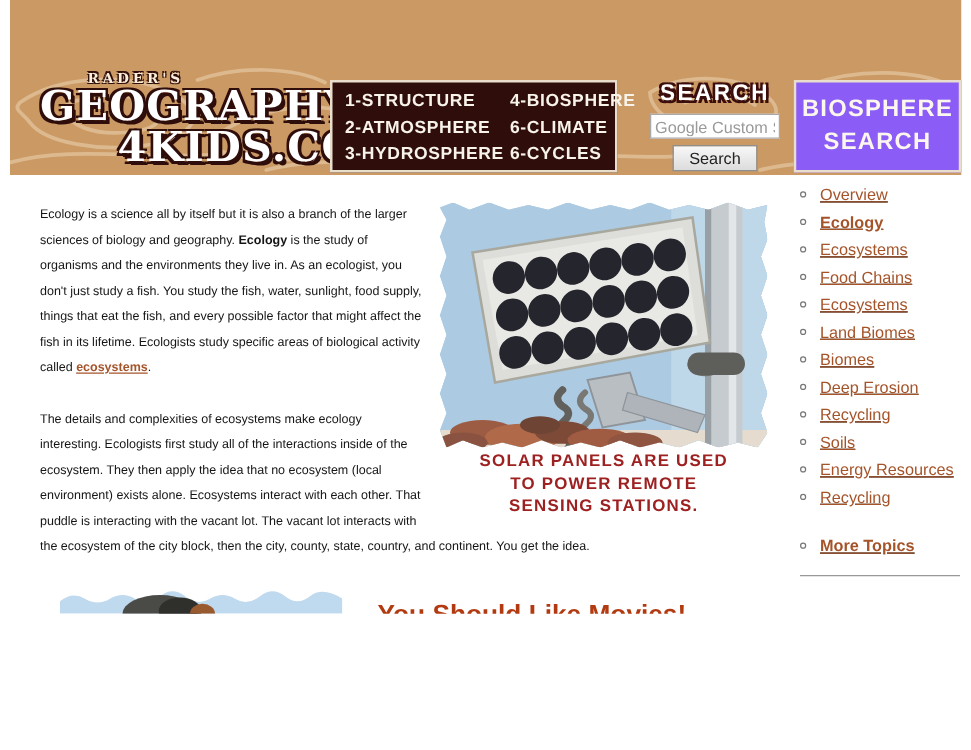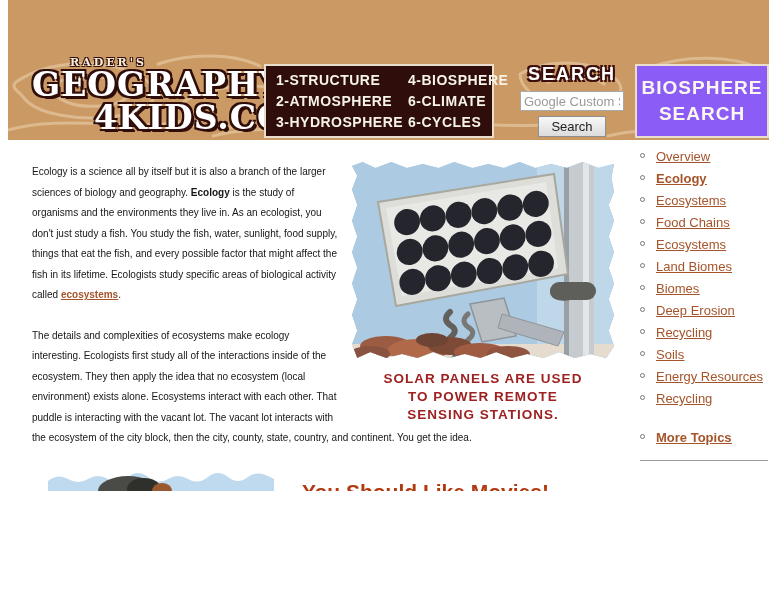--- a/index.html
+++ b/index.html
@@ -88,21 +88,21 @@
   .body-text { font-size:10px; line-height:20.5px; color:#151515; margin-bottom:20px; }
   .body-text b { font-weight:bold; }
   .inline-link { color:#A5542A; font-weight:bold; text-decoration:underline; cursor:pointer; }
 
   .figure { float:right; width:262px; margin-left:14px; margin-bottom:4px; }
   .figure-art {
     width:262px; height:196px; background:#ACCBE2; position:relative;
     clip-path:polygon(0% 2%,4% 0%,9% 3%,15% 0%,21% 3%,27% 1%,33% 3%,39% 0%,46% 3%,52% 1%,58% 3%,64% 0%,70% 3%,76% 1%,82% 3%,88% 0%,94% 3%,100% 1%,99% 8%,100% 15%,98% 22%,100% 30%,98% 38%,100% 46%,98% 54%,100% 62%,98% 70%,100% 78%,98% 86%,100% 94%,97% 100%,91% 98%,85% 100%,79% 97%,73% 100%,67% 98%,61% 100%,55% 97%,49% 100%,43% 98%,37% 100%,31% 97%,25% 100%,19% 98%,13% 100%,7% 97%,2% 100%,0% 93%,2% 86%,0% 78%,2% 70%,0% 62%,2% 54%,0% 46%,2% 38%,0% 30%,2% 22%,0% 14%,2% 7%);
   }
   .figure-caption {
-    margin-top:12px; text-align:center; color:#9E2121; font-weight:bold;
+    margin-top:2px; text-align:center; color:#9E2121; font-weight:bold;
     font-size:13.5px; line-height:18px; letter-spacing:1px;
   }
 
   .bottom-row { display:flex; align-items:flex-start; height:22px; overflow:hidden; margin-top:18px; }
   .bottom-img { width:226px; height:22px; margin-left:16px; overflow:hidden; }
   .bottom-title {
     margin-left:28px; margin-top:11px; color:#B23A10; font-size:21px;
     font-weight:bold; white-space:nowrap;
   }
 </style>

